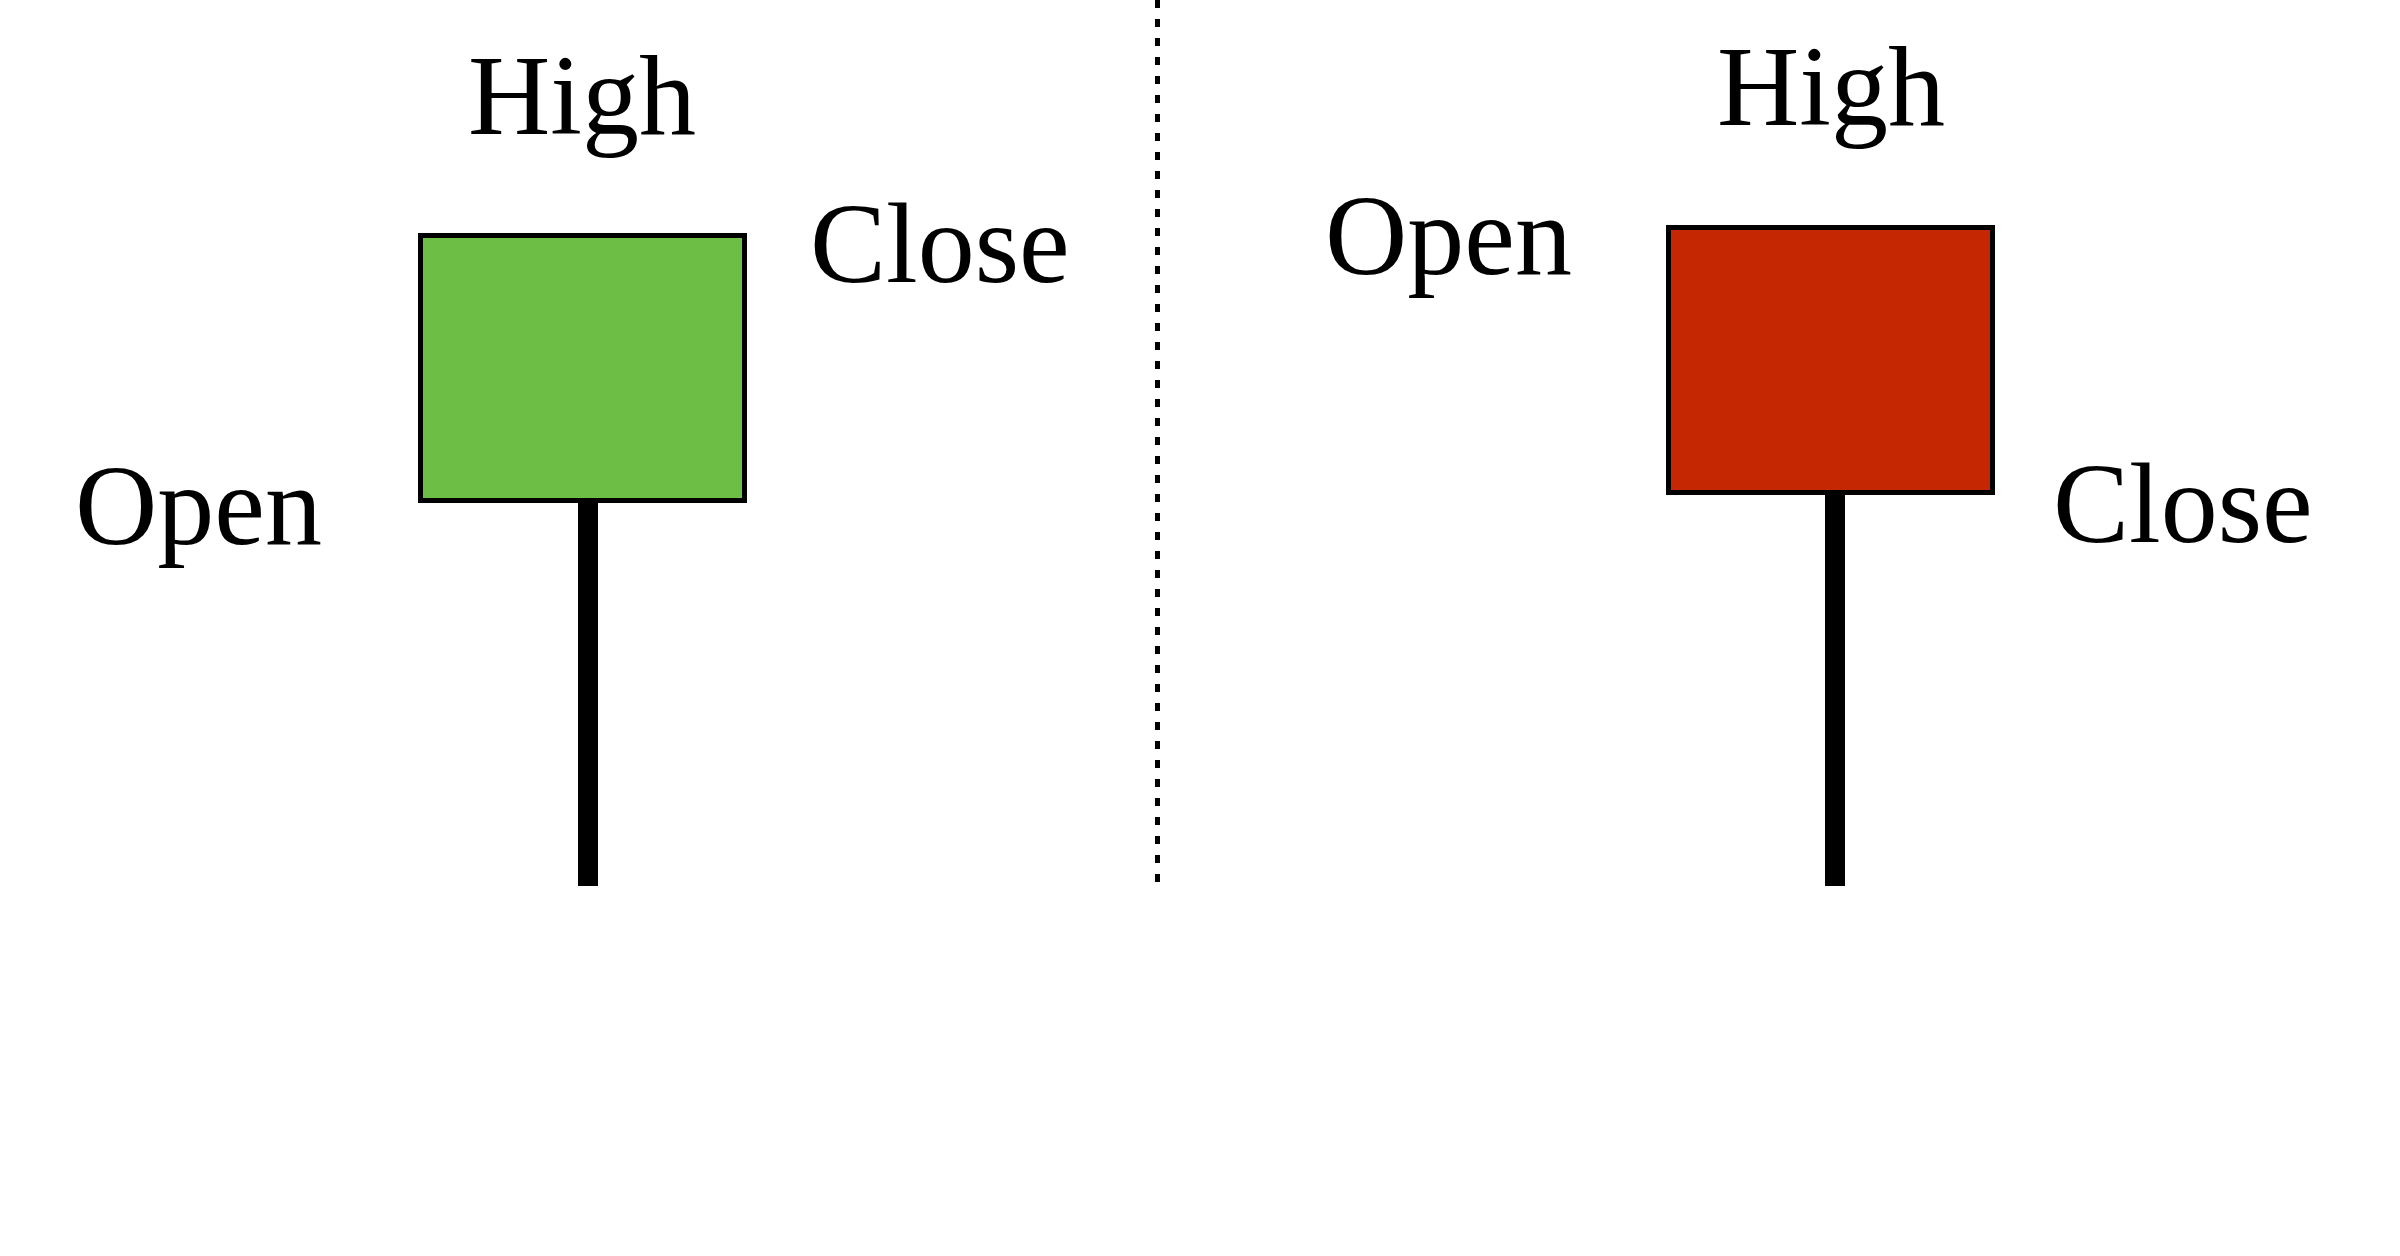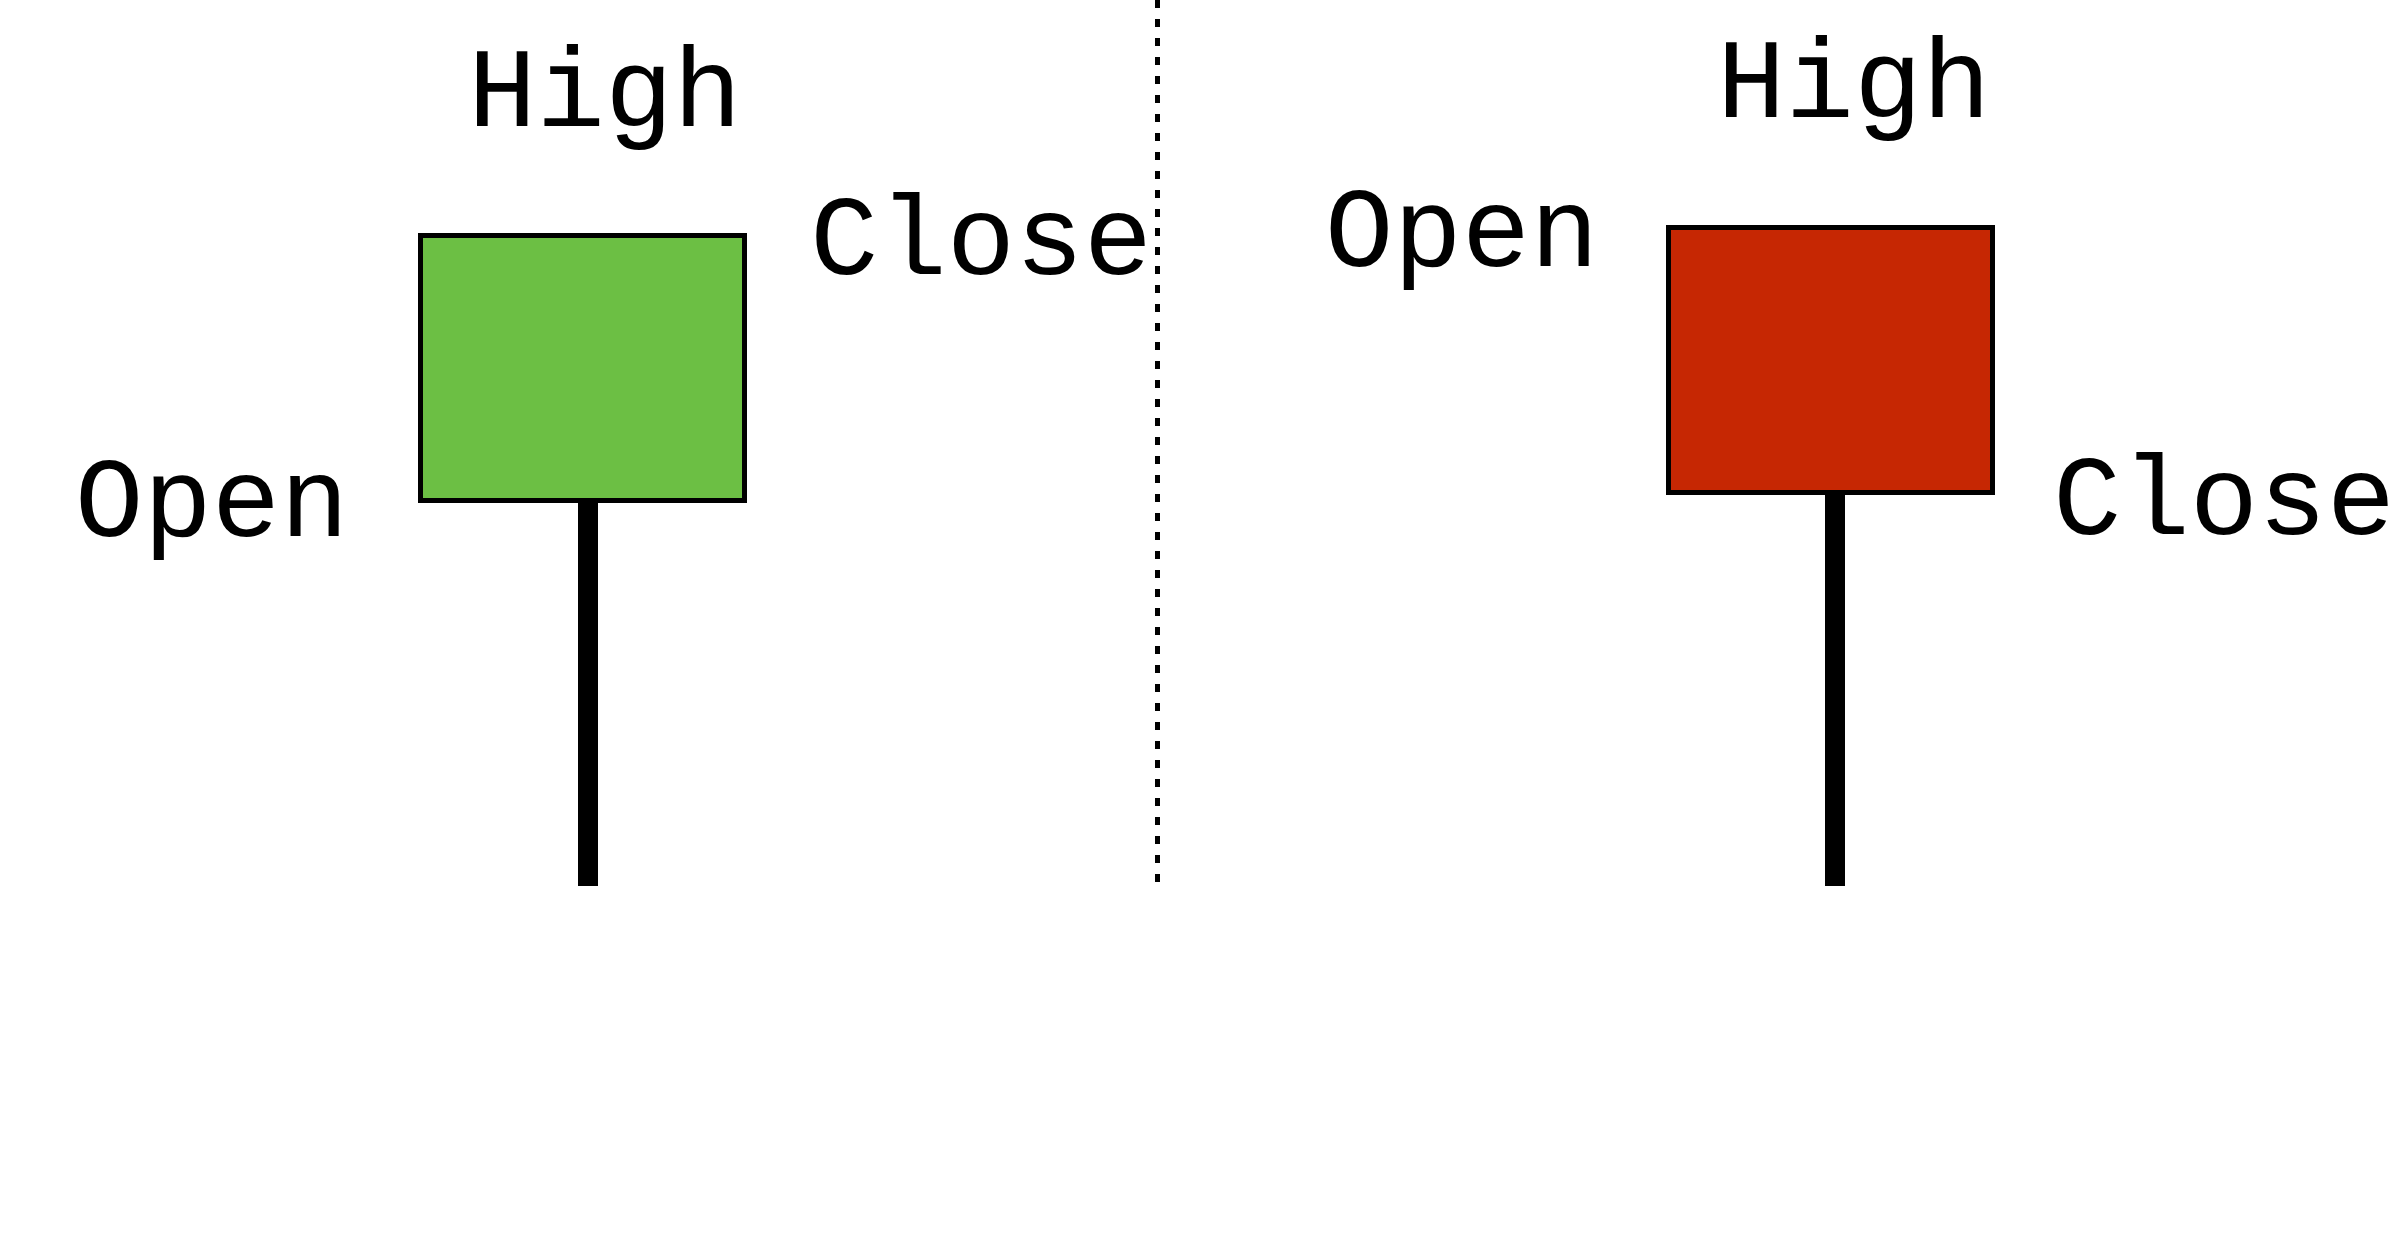--- a/index.html
+++ b/index.html
@@ -6,21 +6,21 @@
     margin: 0;
     padding: 0;
     background: #ffffff;
   }
   .canvas {
     position: relative;
     width: 2400px;
     height: 886px;
     background: #ffffff;
     overflow: hidden;
-    font-family: Liberation Mono, monospace;
+    font-family: Liberation Serif, serif;
   }
   .label {
     position: absolute;
     font-size: 114px;
     line-height: 1;
     color: #000000;
     white-space: nowrap;
     letter-spacing: 0;
   }
   .candle-body {

